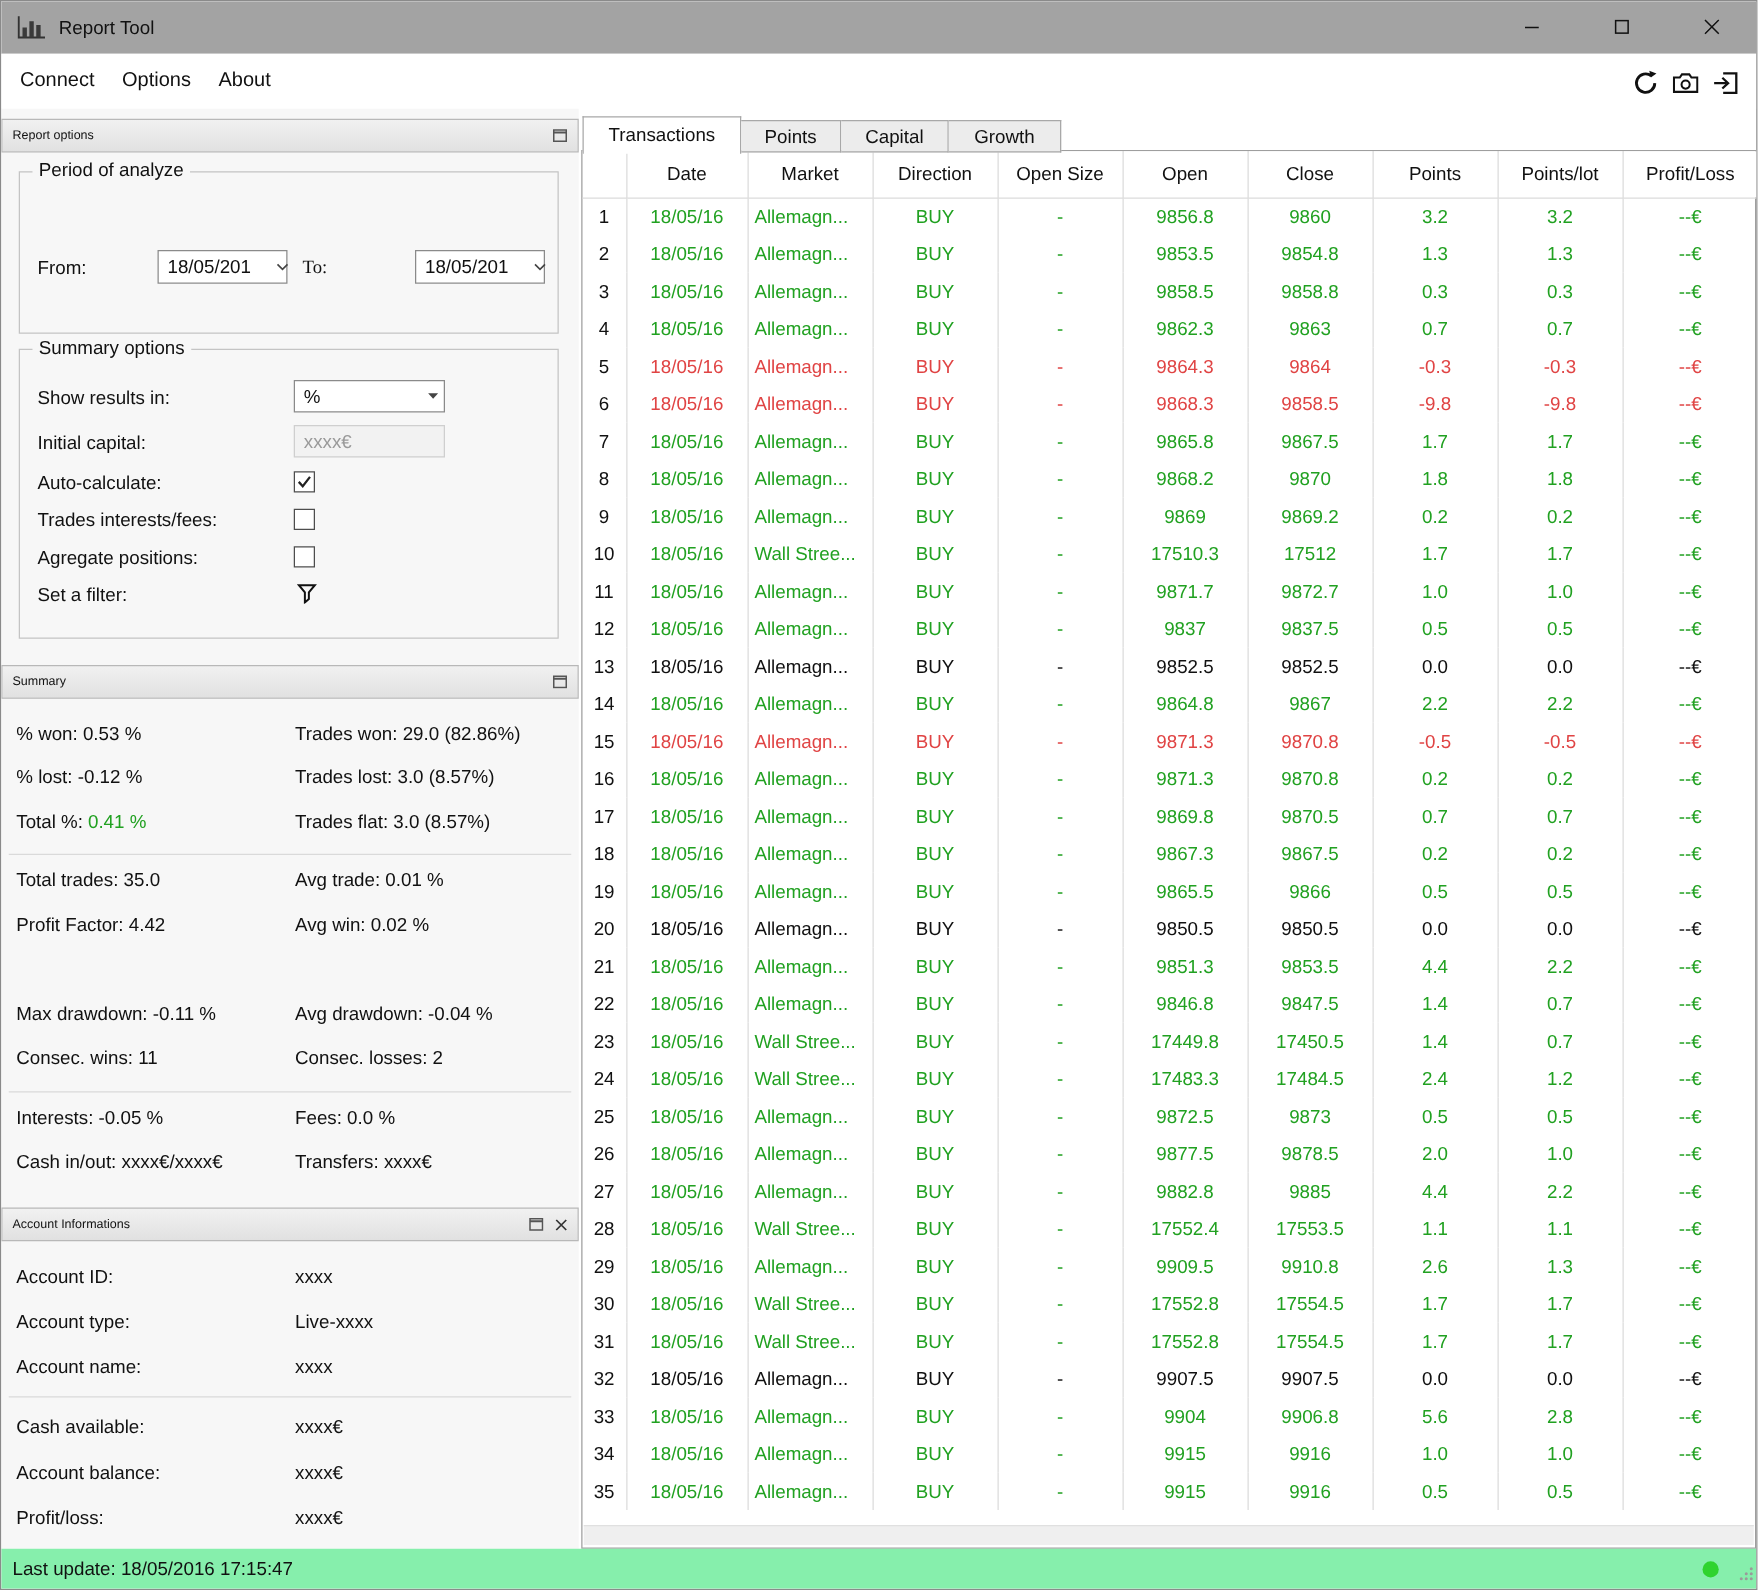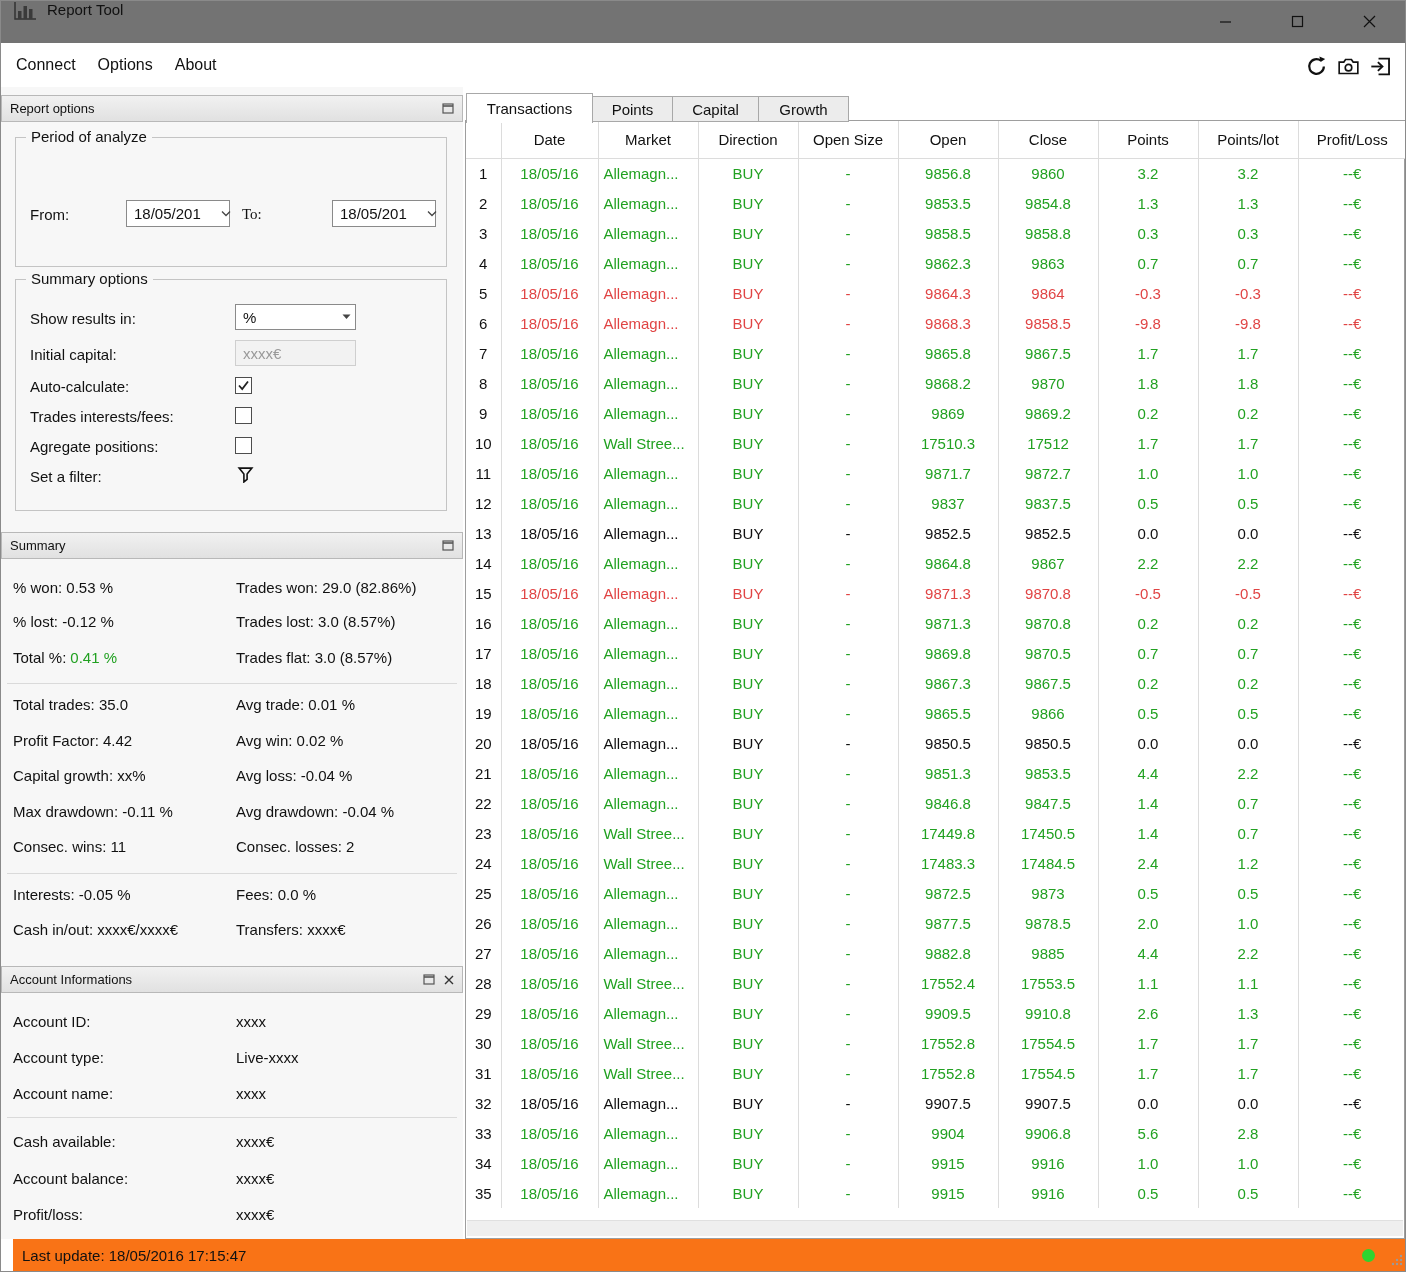--- a/index.html
+++ b/index.html
@@ -1,35 +1,35 @@
 <!DOCTYPE html>
 <html><head>
 <meta charset="utf-8">
 <style>
   * { margin:0; padding:0; box-sizing:border-box; }
   html,body { background:#cccccc; }
   body { font-family:"Liberation Sans", sans-serif; font-size:15px; color:#111; }
   .window { position:relative; width:1406px; height:1272px; background:#ffffff; border:1px solid #8a8a8a; overflow:hidden; }
 
   
-  .titlebar { position:absolute; top:0; left:0; right:0; height:42px; display:flex; align-items:flex-start; background:#737373; }
+  .titlebar { position:absolute; top:0; left:0; right:0; height:42px; display:flex; align-items:center; background:#a3a3a3; }
   .app-icon { margin-left:12px; display:flex; }
   .title-text { margin-left:10px; font-size:15px; }
   .win-controls { position:absolute; top:0; right:0; display:flex; }
   .win-btn { width:72px; height:40px; display:flex; align-items:center; justify-content:center; cursor:default; }
 
   
   .menubar { position:absolute; top:42px; left:0; right:0; height:44px; background:#fff; display:flex; align-items:center; padding-left:4px; }
   .menu-item { padding:8px 11px; font-size:16px; }
   .menubar-icons { position:absolute; right:14px; top:54px; display:flex; gap:10px; align-items:center; }
   .tool-icon { width:22px; height:22px; display:flex; align-items:center; justify-content:center; }
 
   
   .left-pane { position:absolute; top:86px; left:0; width:462px; bottom:32px; background:#f7f7f7; }
-  .dock-header { position:absolute; left:0; width:462px; height:27px; background:linear-gradient(#f1f1f1,#e1e1e1); border:1px solid #b8b8b8; display:flex; align-items:center; padding:0 8px; font-size:13px; }
+  .dock-header { position:absolute; left:0; width:462px; height:27px; background:linear-gradient(#f1f1f1,#e1e1e1); border:1px solid #b8b8b8; display:flex; align-items:center; padding:0 8px; font-size:10px; }
   .dock-buttons { margin-left:auto; display:flex; gap:9px; align-items:center; }
   .dock-btn { display:flex; align-items:center; }
 
   .groupbox { position:absolute; border:1px solid #c4c4c4; }
   .groupbox-legend { position:absolute; top:-10px; left:10px; background:#f7f7f7; padding:0 5px; font-size:15px; }
   .field-label { position:absolute; white-space:nowrap; }
 
   .combobox { position:absolute; background:#fff; border:1px solid #8a8a8a; display:flex; align-items:center; padding:0 4px 0 7px; font-size:15px; cursor:default;gap:20px; }
   .combo-arrow { margin-left:auto; display:flex; align-items:center; color:#444; }
   .input-disabled { position:absolute; background:#f2f2f2; border:1px solid #cfcfcf; color:#9a9a9a; padding:0 7px; font-size:15px; font-family:"Liberation Sans",sans-serif; }
@@ -58,21 +58,21 @@
   .tx-table th, .tx-table td { border-right:1px solid #dcdcdc; text-align:center; padding:0; overflow:hidden; white-space:nowrap; }
   .tx-table th:last-child, .tx-table td:last-child { border-right:none; }
   td.cell-left { text-align:left; padding-left:5px; }
   td.cell-num { color:#111 !important; }
   tr.row-win td { color:#21a121; }
   tr.row-loss td { color:#e04444; }
   tr.row-flat td { color:#111; }
   .hscroll { position:absolute; left:1px; right:1px; bottom:2px; height:16px; background:#efefef; border-top:1px solid #e0e0e0; }
 
   
-  .statusbar { position:absolute; bottom:0; left:12px; right:0; height:32px; background:#f97316; display:flex; align-items:center; padding-left:9px; font-size:15px; }
+  .statusbar { position:absolute; bottom:0; left:0; right:0; height:32px; background:#86efac; display:flex; align-items:center; padding-left:9px; font-size:15px; }
   .status-dot { position:absolute; right:30px; top:10px; width:13px; height:13px; border-radius:50%; background:#2fd32f; }
   .resize-grip { position:absolute; right:2px; bottom:2px; }
 </style>
 </head>
 <body>
 
 <div class="window">
 
   <div class="titlebar">
     <span class="app-icon">
@@ -230,24 +230,20 @@
 
     <div class="sep" style="top:596px"></div>
 
     <div class="sum-line" style="top:609px">
       <span class="sum-left">Total trades: 35.0</span>
       <span class="sum-right">Avg trade: 0.01 %</span>
     </div>
     <div class="sum-line" style="top:645px">
       <span class="sum-left">Profit Factor: 4.42</span>
       <span class="sum-right">Avg win: 0.02 %</span>
-    </div>
-    <div class="sum-line" style="top:680px">
-      <span class="sum-left">Capital growth: xx%</span>
-      <span class="sum-right">Avg loss: -0.04 %</span>
     </div>
     <div class="sum-line" style="top:716px">
       <span class="sum-left">Max drawdown: -0.11 %</span>
       <span class="sum-right">Avg drawdown: -0.04 %</span>
     </div>
     <div class="sum-line" style="top:751px">
       <span class="sum-left">Consec. wins: 11</span>
       <span class="sum-right">Consec. losses: 2</span>
     </div>
 

